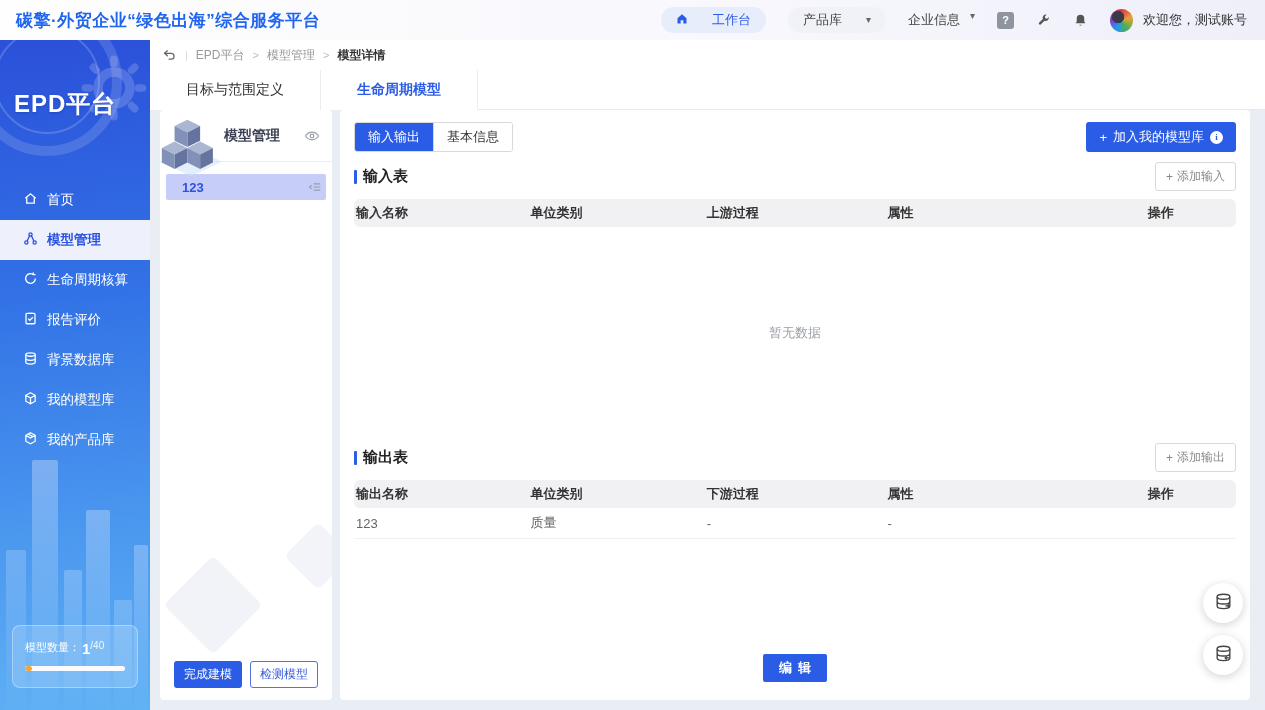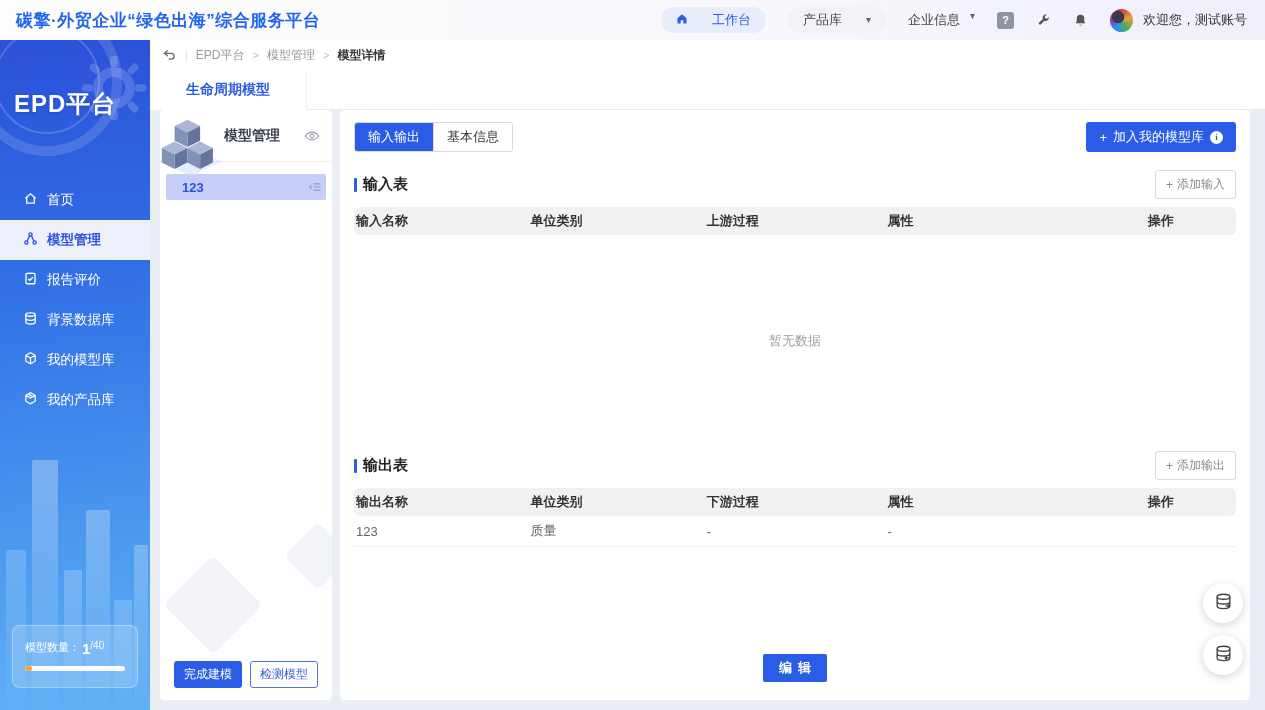--- a/index.html
+++ b/index.html
@@ -83,21 +83,21 @@
     padding:12px 14px 10px;display:flex;flex-direction:column;overflow:hidden}
   .mp-toprow{display:flex;align-items:flex-start}
   .seg{display:inline-flex;border:1px solid #d9d9d9;border-radius:3px;overflow:hidden}
   .seg-btn{font-size:13px;padding:5px 13px;background:#fff;color:#333;border:none;cursor:pointer}
   .seg-btn.active{background:#2b5ce6;color:#fff}
   .seg-btn + .seg-btn{border-left:1px solid #d9d9d9}
   .btn-addlib{margin-left:auto;display:inline-flex;align-items:center;gap:6px;background:#2b5ce6;color:#fff;border:none;
     border-radius:3px;font-size:13px;padding:6px 13px;cursor:pointer}
   .info-circle{width:13px;height:13px;border-radius:50%;background:#fff;color:#2b5ce6;font-size:9px;font-weight:700;
     font-family:"Liberation Serif",serif;display:inline-flex;align-items:center;justify-content:center}
-  .section-head{display:flex;align-items:center;margin-top:18px}
+  .section-head{display:flex;align-items:center;margin-top:10px}
   .accent{width:3px;height:14px;background:#2b5ce6;border-radius:1px;margin-right:6px}
   .section-title{font-size:15px;font-weight:700;color:#222}
   .btn-add{margin-left:auto;display:inline-flex;align-items:center;gap:4px;background:#fff;border:1px solid #d9d9d9;
     border-radius:3px;color:#888;font-size:12px;padding:5px 10px;cursor:pointer}
   .tbl-head{display:flex;align-items:center;height:28px;background:#f1f1f3;margin-top:8px;border-radius:6px}
   .th{font-size:13px;font-weight:700;color:#333}
   .col1{flex:0 0 20%;padding-left:2px}
   .col2{flex:0 0 20%}
   .col3{flex:0 0 20.5%}
   .col4{flex:0 0 29.5%}
@@ -186,20 +186,27 @@
         <span><svg viewBox="0 0 16 16" width="15" height="15" fill="none" stroke="currentColor" stroke-width="1.4">
               <circle cx="8" cy="3.6" r="1.7"></circle>
               <circle cx="3.6" cy="12.2" r="1.7"></circle>
               <circle cx="12.4" cy="12.2" r="1.7"></circle>
               <path d="M7 5.2 4.4 10.7M9 5.2l2.6 5.5"></path>
             </svg></span>
         <span>模型管理</span>
       </div>
       <div class="menu-item">
         <span><svg viewBox="0 0 16 16" width="15" height="15" fill="none" stroke="currentColor" stroke-width="1.4">
+              <path d="M13.2 8A5.2 5.2 0 1 1 11 3.7"></path>
+              <path d="M11 1.6v2.3h2.3" stroke-linejoin="round"></path>
+            </svg></span>
+        <span>生命周期核算</span>
+      </div>
+      <div class="menu-item">
+        <span><svg viewBox="0 0 16 16" width="15" height="15" fill="none" stroke="currentColor" stroke-width="1.4">
               <rect x="3.2" y="2.6" width="9.6" height="11" rx="1"></rect>
               <path d="M5.8 2.6h4.4M5.6 8.2l1.7 1.7 3.2-3.2"></path>
             </svg></span>
         <span>报告评价</span>
       </div>
       <div class="menu-item">
         <span><svg viewBox="0 0 16 16" width="15" height="15" fill="none" stroke="currentColor" stroke-width="1.4">
               <ellipse cx="8" cy="3.8" rx="5" ry="1.8"></ellipse>
               <path d="M3 3.8v8.2c0 1 2.2 1.9 5 1.9s5-.9 5-1.9V3.8M3 8c0 1 2.2 1.9 5 1.9S13 9 13 8"></path>
             </svg></span>
@@ -249,20 +256,21 @@
       </span>
       <span class="bc-sep-line">|</span>
       <span class="bc-link">EPD平台</span>
       <span class="bc-gt">&gt;</span>
       <span class="bc-link">模型管理</span>
       <span class="bc-gt">&gt;</span>
       <span class="bc-current">模型详情</span>
     </div>
 
     <div class="page-tabs">
+      <div class="ptab">目标与范围定义</div>
       <div class="ptab active">生命周期模型</div>
     </div>
 
     <div class="model-panel">
       <span class="mp-cubes">
         <svg viewBox="0 0 68 74" width="62" height="68">
           <polygon points="34,36 68,52 34,68 0,52" fill="#cfe0f8" opacity=".55"></polygon>
           <g>
             <polygon points="30,6 44,13 30,20 16,13" fill="#aab6d2"></polygon>
             <polygon points="44,13 44,29 30,36 30,20" fill="#65749e"></polygon>

